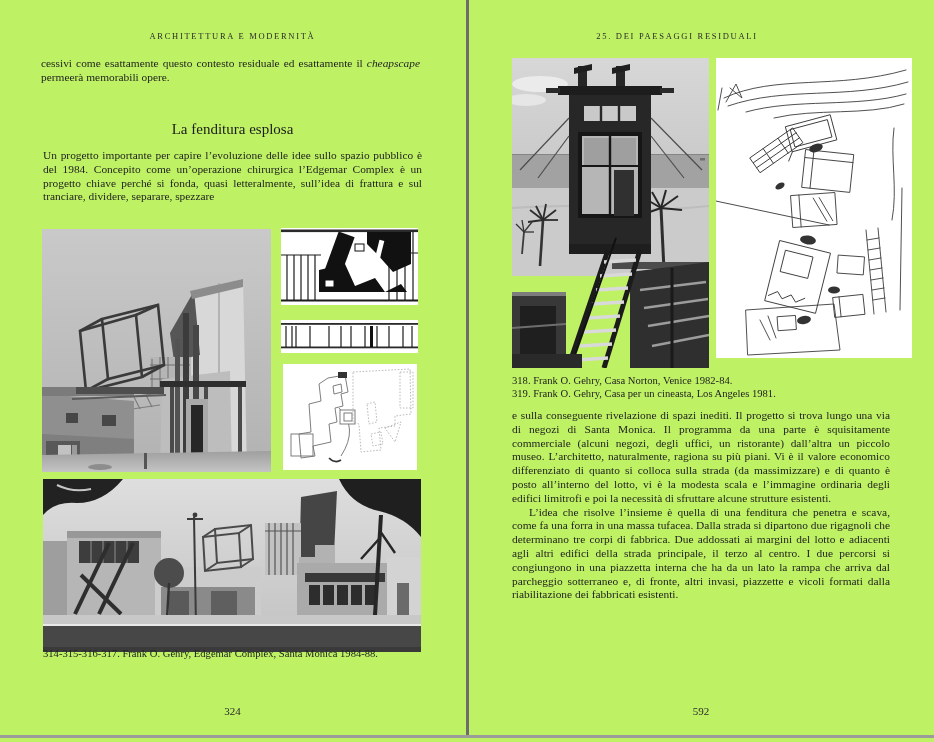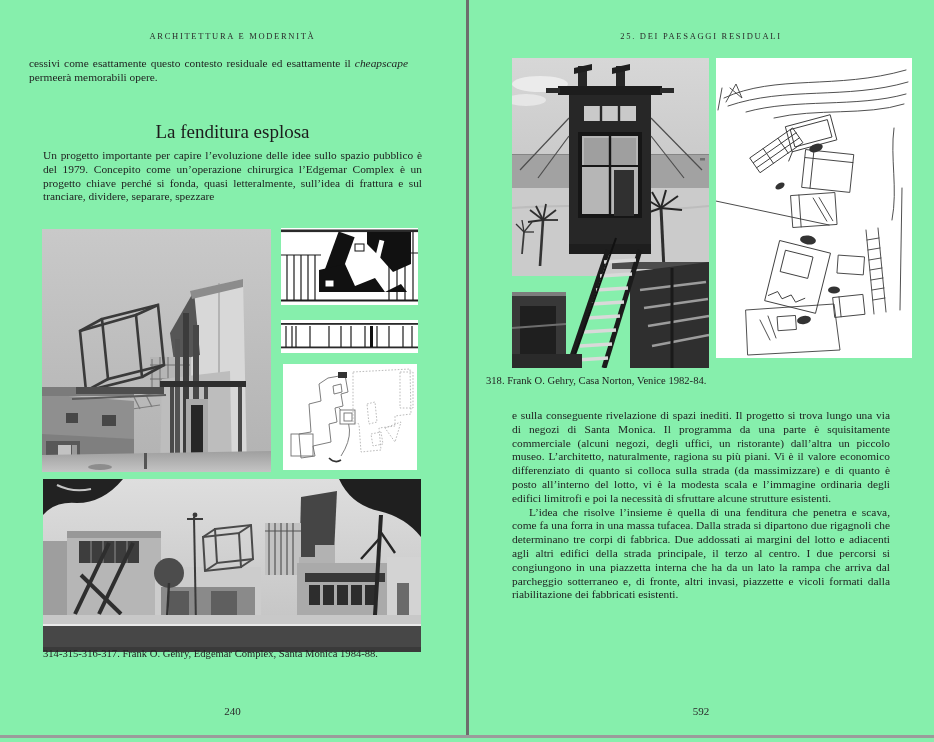--- a/index.html
+++ b/index.html
@@ -1,49 +1,49 @@
 <!DOCTYPE html>
 <html><head>
 <meta charset="utf-8">
 <style>
   html,body{margin:0;padding:0;background:#fff;}
-  #spread{position:relative;width:934px;height:742px;background:#86efac;overflow:hidden;
+  #spread{position:relative;width:934px;height:742px;background:#bef264;overflow:hidden;
     font-family:"Liberation Serif", serif;color:#1f1f1f;}
   .abs{position:absolute;}
   .running-header{font-size:8.5px;letter-spacing:1.7px;color:#2b2b2b;text-align:center;
     font-family:"Liberation Serif", serif;}
   .body-text{font-size:11.4px;line-height:13.8px;text-align:justify;color:#1e1e1e;}
   .body-text p{margin:0;}
   .body-text p.indent{text-indent:17px;}
-  .section-title{font-size:19px;text-align:center;color:#1c1c1c;}
+  .section-title{font-size:15px;text-align:center;color:#1c1c1c;}
   .caption{font-size:10.6px;line-height:13px;color:#222;text-align:left;}
   .page-number{font-size:11px;text-align:center;color:#2a2a2a;}
   .gutter{background:#6d6d6d;}
   .bottom-edge{background:#9b9b9b;}
   .fig{overflow:hidden;}
   .fig svg{display:block;width:100%;height:100%;}
   i{font-style:italic;}
 </style>
 </head>
 <body>
 
 <div id="spread">
 
   <div>
 
     <div class="abs running-header" style="left:45px;top:31px;width:375px;">ARCHITETTURA E MODERNITÀ</div>
 
-    <div class="abs body-text" style="left:29px;top:57px;width:379px;">
+    <div class="abs body-text" style="left:41px;top:57px;width:379px;">
       <p class="no-indent"><span>cessivi come esattamente questo contesto residuale ed esattamente il </span><i>cheapscape</i><span> permeerà memorabili opere.</span></p>
     </div>
 
     <div class="abs section-title" style="left:43px;top:121px;width:379px;">La fenditura esplosa</div>
 
     <div class="abs body-text" style="left:43px;top:149px;width:379px;">
-      <p>Un progetto importante per capire l’evoluzione delle idee sullo spazio pubblico è del 1979. Concepito come un’operazione chirurgica l’Edgemar Complex è un progetto chiave perché si fonda, quasi letteralmente, sull’idea di frattura e sul tranciare, dividere, separare, spezzare</p>
+      <p>Un progetto importante per capire l’evoluzione delle idee sullo spazio pubblico è del 1984. Concepito come un’operazione chirurgica l’Edgemar Complex è un progetto chiave perché si fonda, quasi letteralmente, sull’idea di frattura e sul tranciare, dividere, separare, spezzare</p>
     </div>
 
     <div class="abs fig" style="left:42px;top:229px;width:229px;height:243px;">
       <svg viewBox="0 0 229 243">
         <defs>
           <linearGradient id="skyA" x1="0" y1="0" x2="0" y2="1">
             <stop offset="0" stop-color="#c9c9c9"></stop>
               <stop offset="1" stop-color="#b2b2b2"></stop>
           </linearGradient>
           <linearGradient id="grndA" x1="0" y1="0" x2="0" y2="1">
@@ -267,26 +267,26 @@
 
         <rect x="0" y="136" width="378" height="11" fill="#c8c8c8"></rect>
         <rect x="0" y="145" width="378" height="2" fill="#e9e9e9"></rect>
         <rect x="0" y="147" width="378" height="26" fill="#474747"></rect>
         <rect x="0" y="168" width="378" height="5" fill="#3a3a3a"></rect>
       </svg>
     </div>
 
     <div class="abs caption" style="left:43px;top:647px;width:379px;">314-315-316-317.  Frank O. Gehry, Edgemar Complex, Santa Monica 1984-88.</div>
 
-    <div class="abs page-number" style="left:43px;top:705px;width:379px;">240</div>
+    <div class="abs page-number" style="left:43px;top:705px;width:379px;">324</div>
   </div>
 
   <div>
 
-    <div class="abs running-header" style="left:512px;top:31px;width:378px;">25.  DEI PAESAGGI RESIDUALI</div>
+    <div class="abs running-header" style="left:488px;top:31px;width:378px;">25.  DEI PAESAGGI RESIDUALI</div>
 
     <div class="abs fig" style="left:512px;top:58px;width:197px;height:310px;">
       <svg viewBox="0 0 197 310">
         <defs>
           <linearGradient id="skyC" x1="0" y1="0" x2="0" y2="1">
             <stop offset="0" stop-color="#d7d7d7"></stop>
               <stop offset="1" stop-color="#c7c7c7"></stop>
           </linearGradient>
         </defs>
         <rect width="197" height="130" fill="url(#skyC)"></rect>
@@ -454,22 +454,23 @@
         <g fill="#333333">
           <ellipse cx="100" cy="90" rx="7" ry="4" transform="rotate(-18 100 90)"></ellipse>
           <ellipse cx="92" cy="182" rx="8" ry="4.5" transform="rotate(8 92 182)"></ellipse>
           <ellipse cx="118" cy="232" rx="6" ry="3.6"></ellipse>
           <ellipse cx="88" cy="262" rx="7" ry="4" transform="rotate(-10 88 262)"></ellipse>
           <ellipse cx="64" cy="128" rx="5" ry="3" transform="rotate(-30 64 128)"></ellipse>
         </g>
       </svg>
     </div>
 
-    <div class="abs caption" style="left:486px;top:374px;width:395px;">
+    <div class="abs caption" style="left:512px;top:374px;width:395px;">
       <div>318.  Frank O. Gehry, Casa Norton, Venice 1982-84.</div>
+      <div>319.  Frank O. Gehry, Casa per un cineasta, Los Angeles 1981.</div>
     </div>
 
     <div class="abs body-text" style="left:512px;top:409px;width:378px;">
       <p>e sulla conseguente rivelazione di spazi inediti. Il progetto si trova lungo una via di negozi di Santa Monica. Il programma da una parte è squisitamente commerciale (alcuni negozi, degli uffici, un ristorante) dall’altra un piccolo museo. L’architetto, naturalmente, ragiona su più piani. Vi è il valore economico differenziato di quanto si colloca sulla strada (da massimizzare) e di quanto è posto all’interno del lotto, vi è la modesta scala e l’immagine ordinaria degli edifici limitrofi e poi la necessità di sfruttare alcune strutture esistenti.</p>
       <p class="indent">L’idea che risolve l’insieme è quella di una fenditura che penetra e scava, come fa una forra in una massa tufacea. Dalla strada si dipartono due rigagnoli che determinano tre corpi di fabbrica. Due addossati ai margini del lotto e adiacenti agli altri edifici della strada principale, il terzo al centro. I due percorsi si congiungono in una piazzetta interna che ha da un lato la rampa che arriva dal parcheggio sotterraneo e, di fronte, altri invasi, piazzette e vicoli formati dalla riabilitazione dei fabbricati esistenti.</p>
     </div>
 
     <div class="abs page-number" style="left:512px;top:705px;width:378px;">592</div>
   </div>
 

